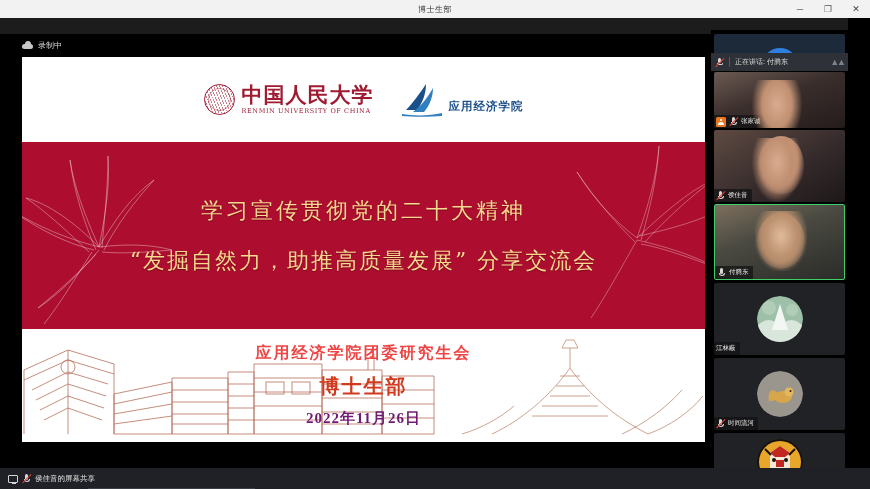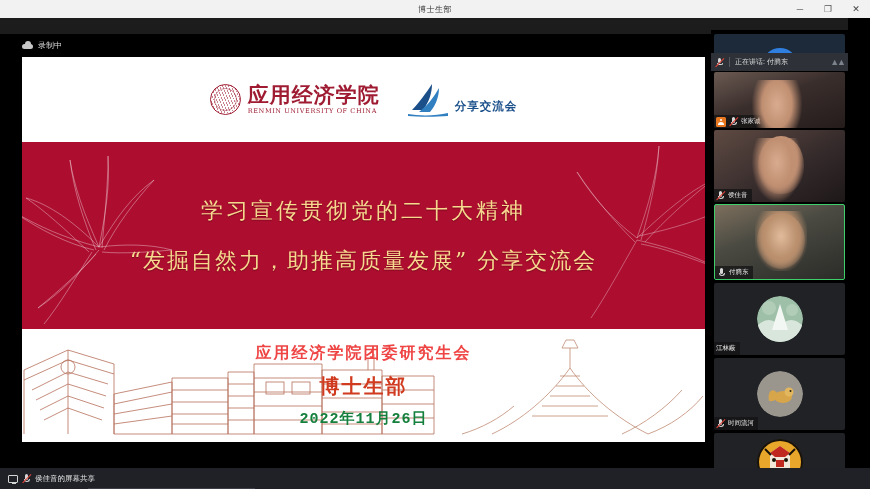--- a/index.html
+++ b/index.html
@@ -120,22 +120,22 @@
   }
   .lower-l1 {
     font-family:"DejaVu Sans","Liberation Sans",sans-serif;
     font-size:16px; font-weight:700; color:#ef4444; letter-spacing:2px;
   }
   .lower-l2 {
     font-family:"DejaVu Sans","Liberation Sans",sans-serif;
     font-size:20px; font-weight:700; color:#d03a1e; letter-spacing:2px;
   }
   .lower-l3 {
-    font-family:Liberation Mono, monospace;
-    font-size:15px; font-weight:700; color:#15803d; letter-spacing:1px;
+    font-family:Liberation Serif, serif;
+    font-size:15px; font-weight:700; color:#701a75; letter-spacing:1px;
   }
   .skyline { position:absolute; left:0; bottom:0; width:683px; height:108px; z-index:1; }
 
   
   .rail {
     position:absolute; left:711px; top:30px; width:137px; height:459px; background:#000;
   }
   .speak-bar {
     position:absolute; left:0; top:23px; width:137px; height:18px;
     background:#2e3238; display:flex; align-items:center; gap:5px; padding:0 4px;
@@ -267,31 +267,31 @@
     <span class="cloud-ico"></span>
     <span class="rec-label">录制中</span>
   </div>
 
   <div class="share-area">
 
     <div class="slide-header">
       <div class="logo-ruc">
         <span class="ruc-seal"></span>
         <span class="ruc-text">
-          <span class="ruc-cn">应用经济学院</span>
+          <span class="ruc-cn">中国人民大学</span>
           <span class="ruc-en">RENMIN UNIVERSITY OF CHINA</span>
         </span>
       </div>
       <div class="logo-sae">
         <svg class="sae-mark" viewBox="0 0 44 34">
           <path d="M26 1 C20 10 13 20 6 27 L17 27 C23 19 26 10 26 1 Z" fill="#1a4f8a"></path>
           <path d="M33 5 C28 14 21 23 13 29 L24 29 C30 22 33 13 33 5 Z" fill="#2f7fc1"></path>
           <path d="M2 31 C13 33 30 33 42 30 L42 33 C29 34 13 34 2 33 Z" fill="#2f7fc1"></path>
         </svg>
-        <span class="sae-text">分享交流会</span>
+        <span class="sae-text">应用经济学院</span>
       </div>
     </div>
 
     <div class="banner">
       <svg class="flower" style="left:-18px; top:10px; width:170px; height:180px;" viewBox="0 0 170 180">
         <g fill="none" stroke="rgba(255,255,255,.42)" stroke-width="1">
           <path d="M95 95 C70 70 45 52 22 46 C40 58 62 78 85 100"></path>
           <path d="M95 95 C80 62 70 34 66 8 C70 40 80 70 92 98"></path>
           <path d="M95 95 C112 66 128 44 150 28 C130 50 112 74 100 98"></path>
           <path d="M95 95 C120 92 146 92 168 98 C144 100 118 102 98 100"></path>

